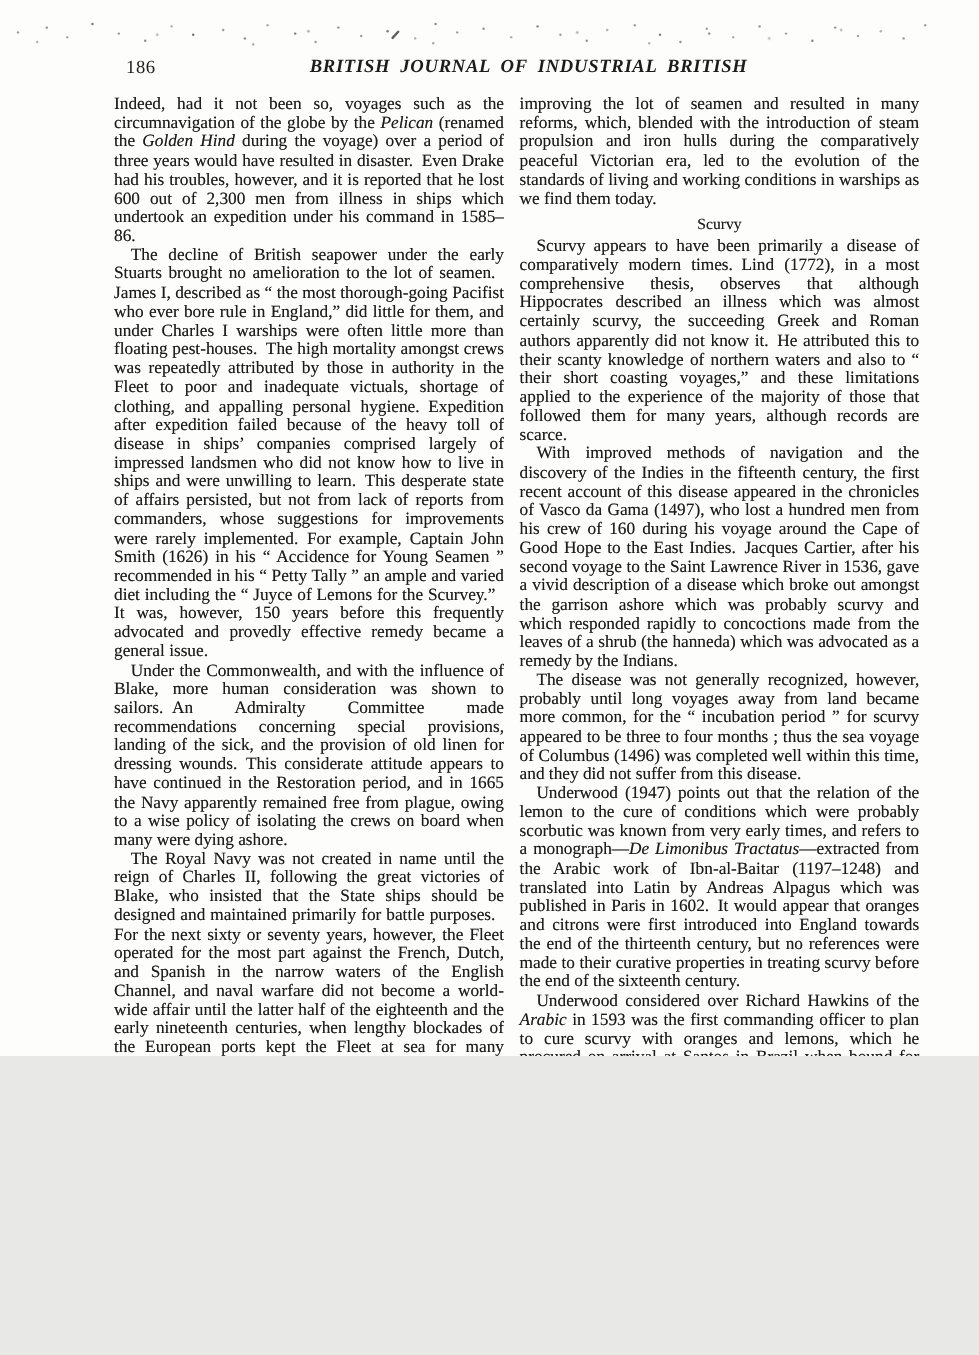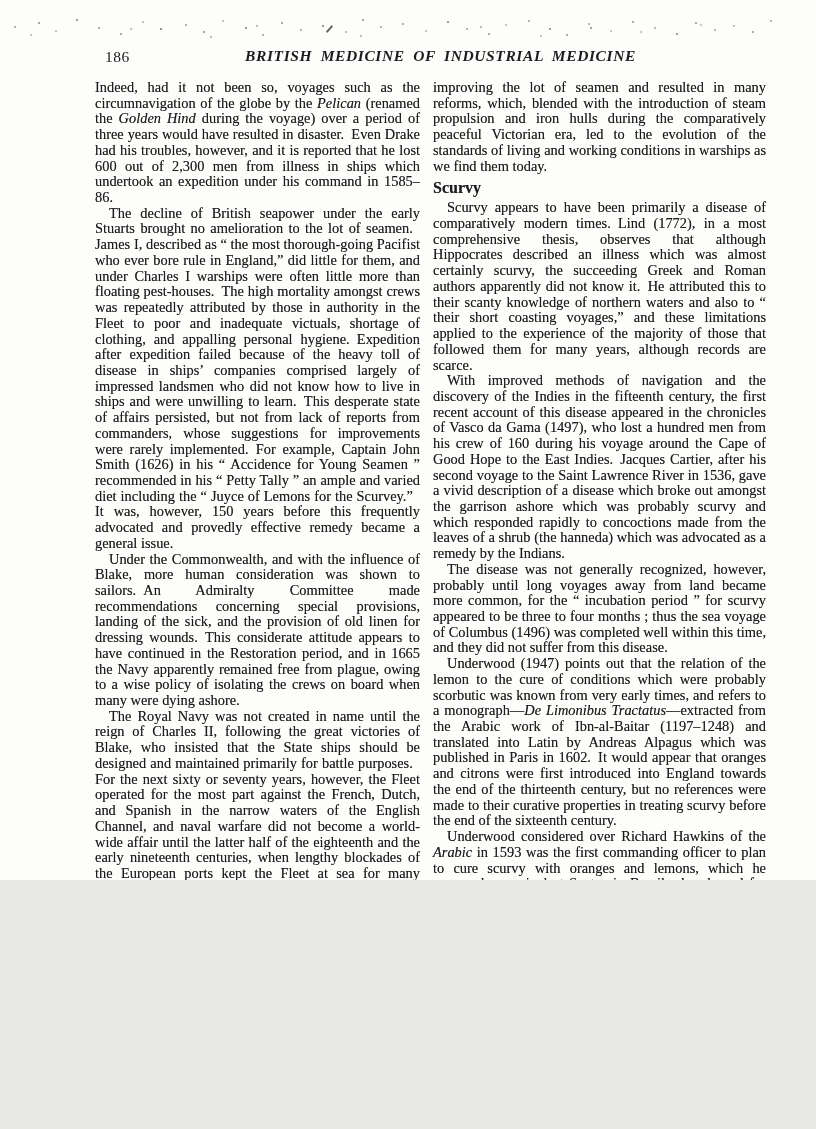--- a/index.html
+++ b/index.html
@@ -61,38 +61,38 @@
     font-size:14.4px;
     line-height:15.72px;
     text-align:justify;
     text-shadow:0 0 0.4px rgba(20,20,20,0.55);
   }
   p.para.indent{text-indent:14px;}
   .italic{font-style:italic;}
 
   h3.section-heading{
     margin:5px 0 3px 0;
-    font-size:16px;
-    font-weight:bold;
-    text-align:left;
+    font-size:13px;
+    font-weight:normal;
+    text-align:center;
     text-shadow:0 0 0.4px rgba(20,20,20,0.55);
   }
 </style>
 </head>
 <body>
 
 <div class="page">
 
   <div class="speckles"></div>
   <div class="slash-mark"></div>
   <div class="dash-mark"></div>
 
   <div class="header">
     <span class="page-number">186</span>
-    <div class="journal-title">BRITISH MEDICINE OF INDUSTRIAL MEDICINE</div>
+    <div class="journal-title">BRITISH JOURNAL OF INDUSTRIAL BRITISH</div>
   </div>
 
   <div class="content">
     <div class="col col-left">
         <p class="para"><span>Indeed, had it not been so, voyages such as the circumnavigation of the globe by the </span><span class="italic">Pelican</span><span> (renamed the </span><span class="italic">Golden Hind</span><span> during the voyage) over a period of three years would have resulted in disaster. Even Drake had his troubles, however, and it is reported that he lost 600 out of 2,300 men from illness in ships which undertook an expedition under his command in 1585–86.</span></p>
         <p class="para indent"><span>The decline of British seapower under the early Stuarts brought no amelioration to the lot of seamen. James I, described as “ the most thorough-going Pacifist who ever bore rule in England,” did little for them, and under Charles I warships were often little more than floating pest-houses. The high mortality amongst crews was repeatedly attributed by those in authority in the Fleet to poor and inadequate victuals, shortage of clothing, and appalling personal hygiene. Expedition after expedition failed because of the heavy toll of disease in ships’ companies comprised largely of impressed landsmen who did not know how to live in ships and were unwilling to learn. This desperate state of affairs persisted, but not from lack of reports from commanders, whose suggestions for improvements were rarely implemented. For example, Captain John Smith (1626) in his “ Accidence for Young Seamen ” recommended in his “ Petty Tally ” an ample and varied diet including the “ Juyce of Lemons for the Scurvey.” It was, however, 150 years before this frequently advocated and provedly effective remedy became a general issue.</span></p>
         <p class="para indent"><span>Under the Commonwealth, and with the influence of Blake, more human consideration was shown to sailors. An Admiralty Committee made recommendations concerning special provisions, landing of the sick, and the provision of old linen for dressing wounds. This considerate attitude appears to have continued in the Restoration period, and in 1665 the Navy apparently remained free from plague, owing to a wise policy of isolating the crews on board when many were dying ashore.</span></p>
         <p class="para indent"><span>The Royal Navy was not created in name until the reign of Charles II, following the great victories of Blake, who insisted that the State ships should be designed and maintained primarily for battle purposes. For the next sixty or seventy years, however, the Fleet operated for the most part against the French, Dutch, and Spanish in the narrow waters of the English Channel, and naval warfare did not become a world-wide affair until the latter half of the eighteenth and the early nineteenth centuries, when lengthy blockades of the European ports kept the Fleet at sea for many months on end.</span></p>
       </div>
     <div class="col col-right">

